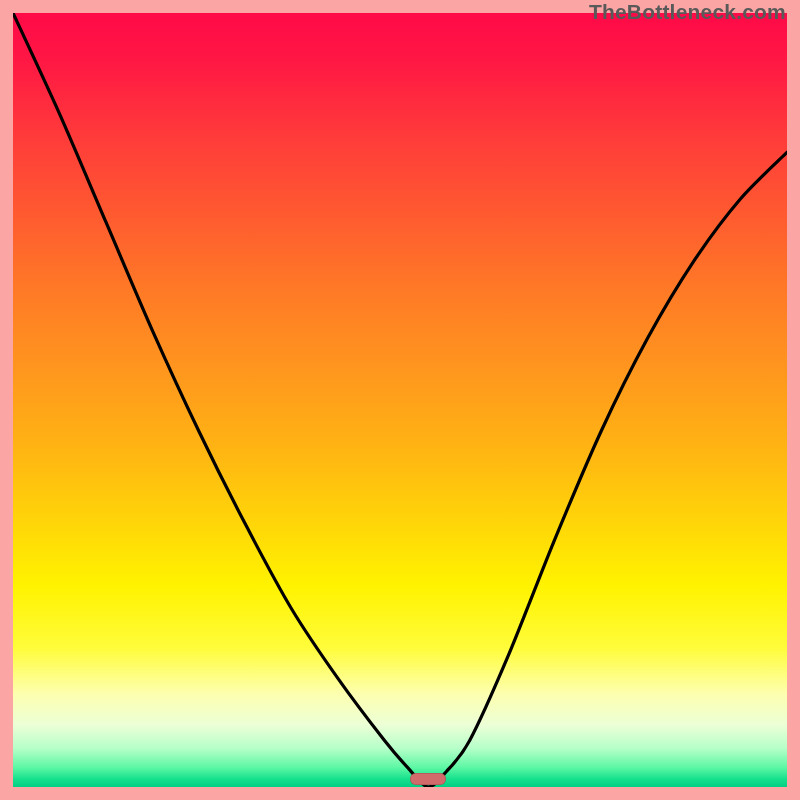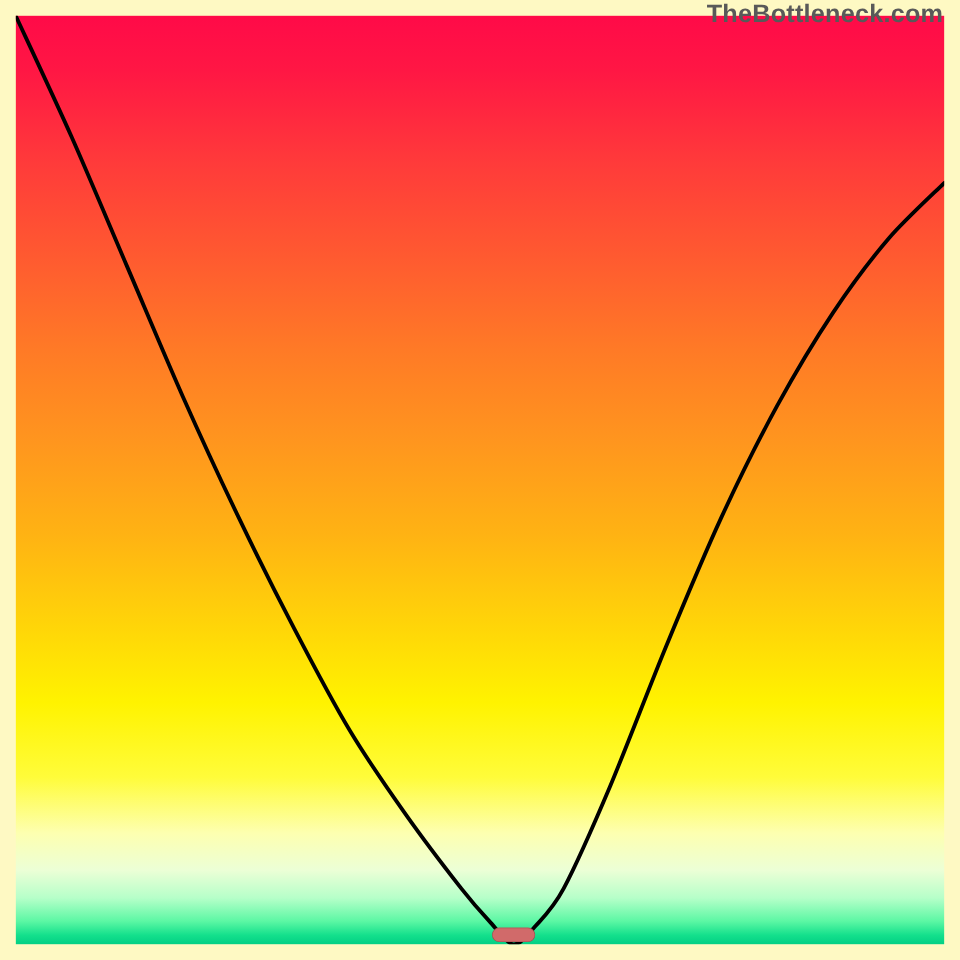--- a/index.html
+++ b/index.html
@@ -8,21 +8,21 @@
     width: 800px;
     height: 800px;
     overflow: hidden;
     background: #000;
     font-family: Arial, Helvetica, sans-serif;
   }
   .stage {
     position: relative;
     width: 800px;
     height: 800px;
-    background: #fef9c3;
+    background: #fca5a5;
   }
   .plot {
     position: absolute;
     left: 13px;
     top: 13px;
     width: 774px;
     height: 774px;
     overflow: hidden;
   }
   .gradient {

